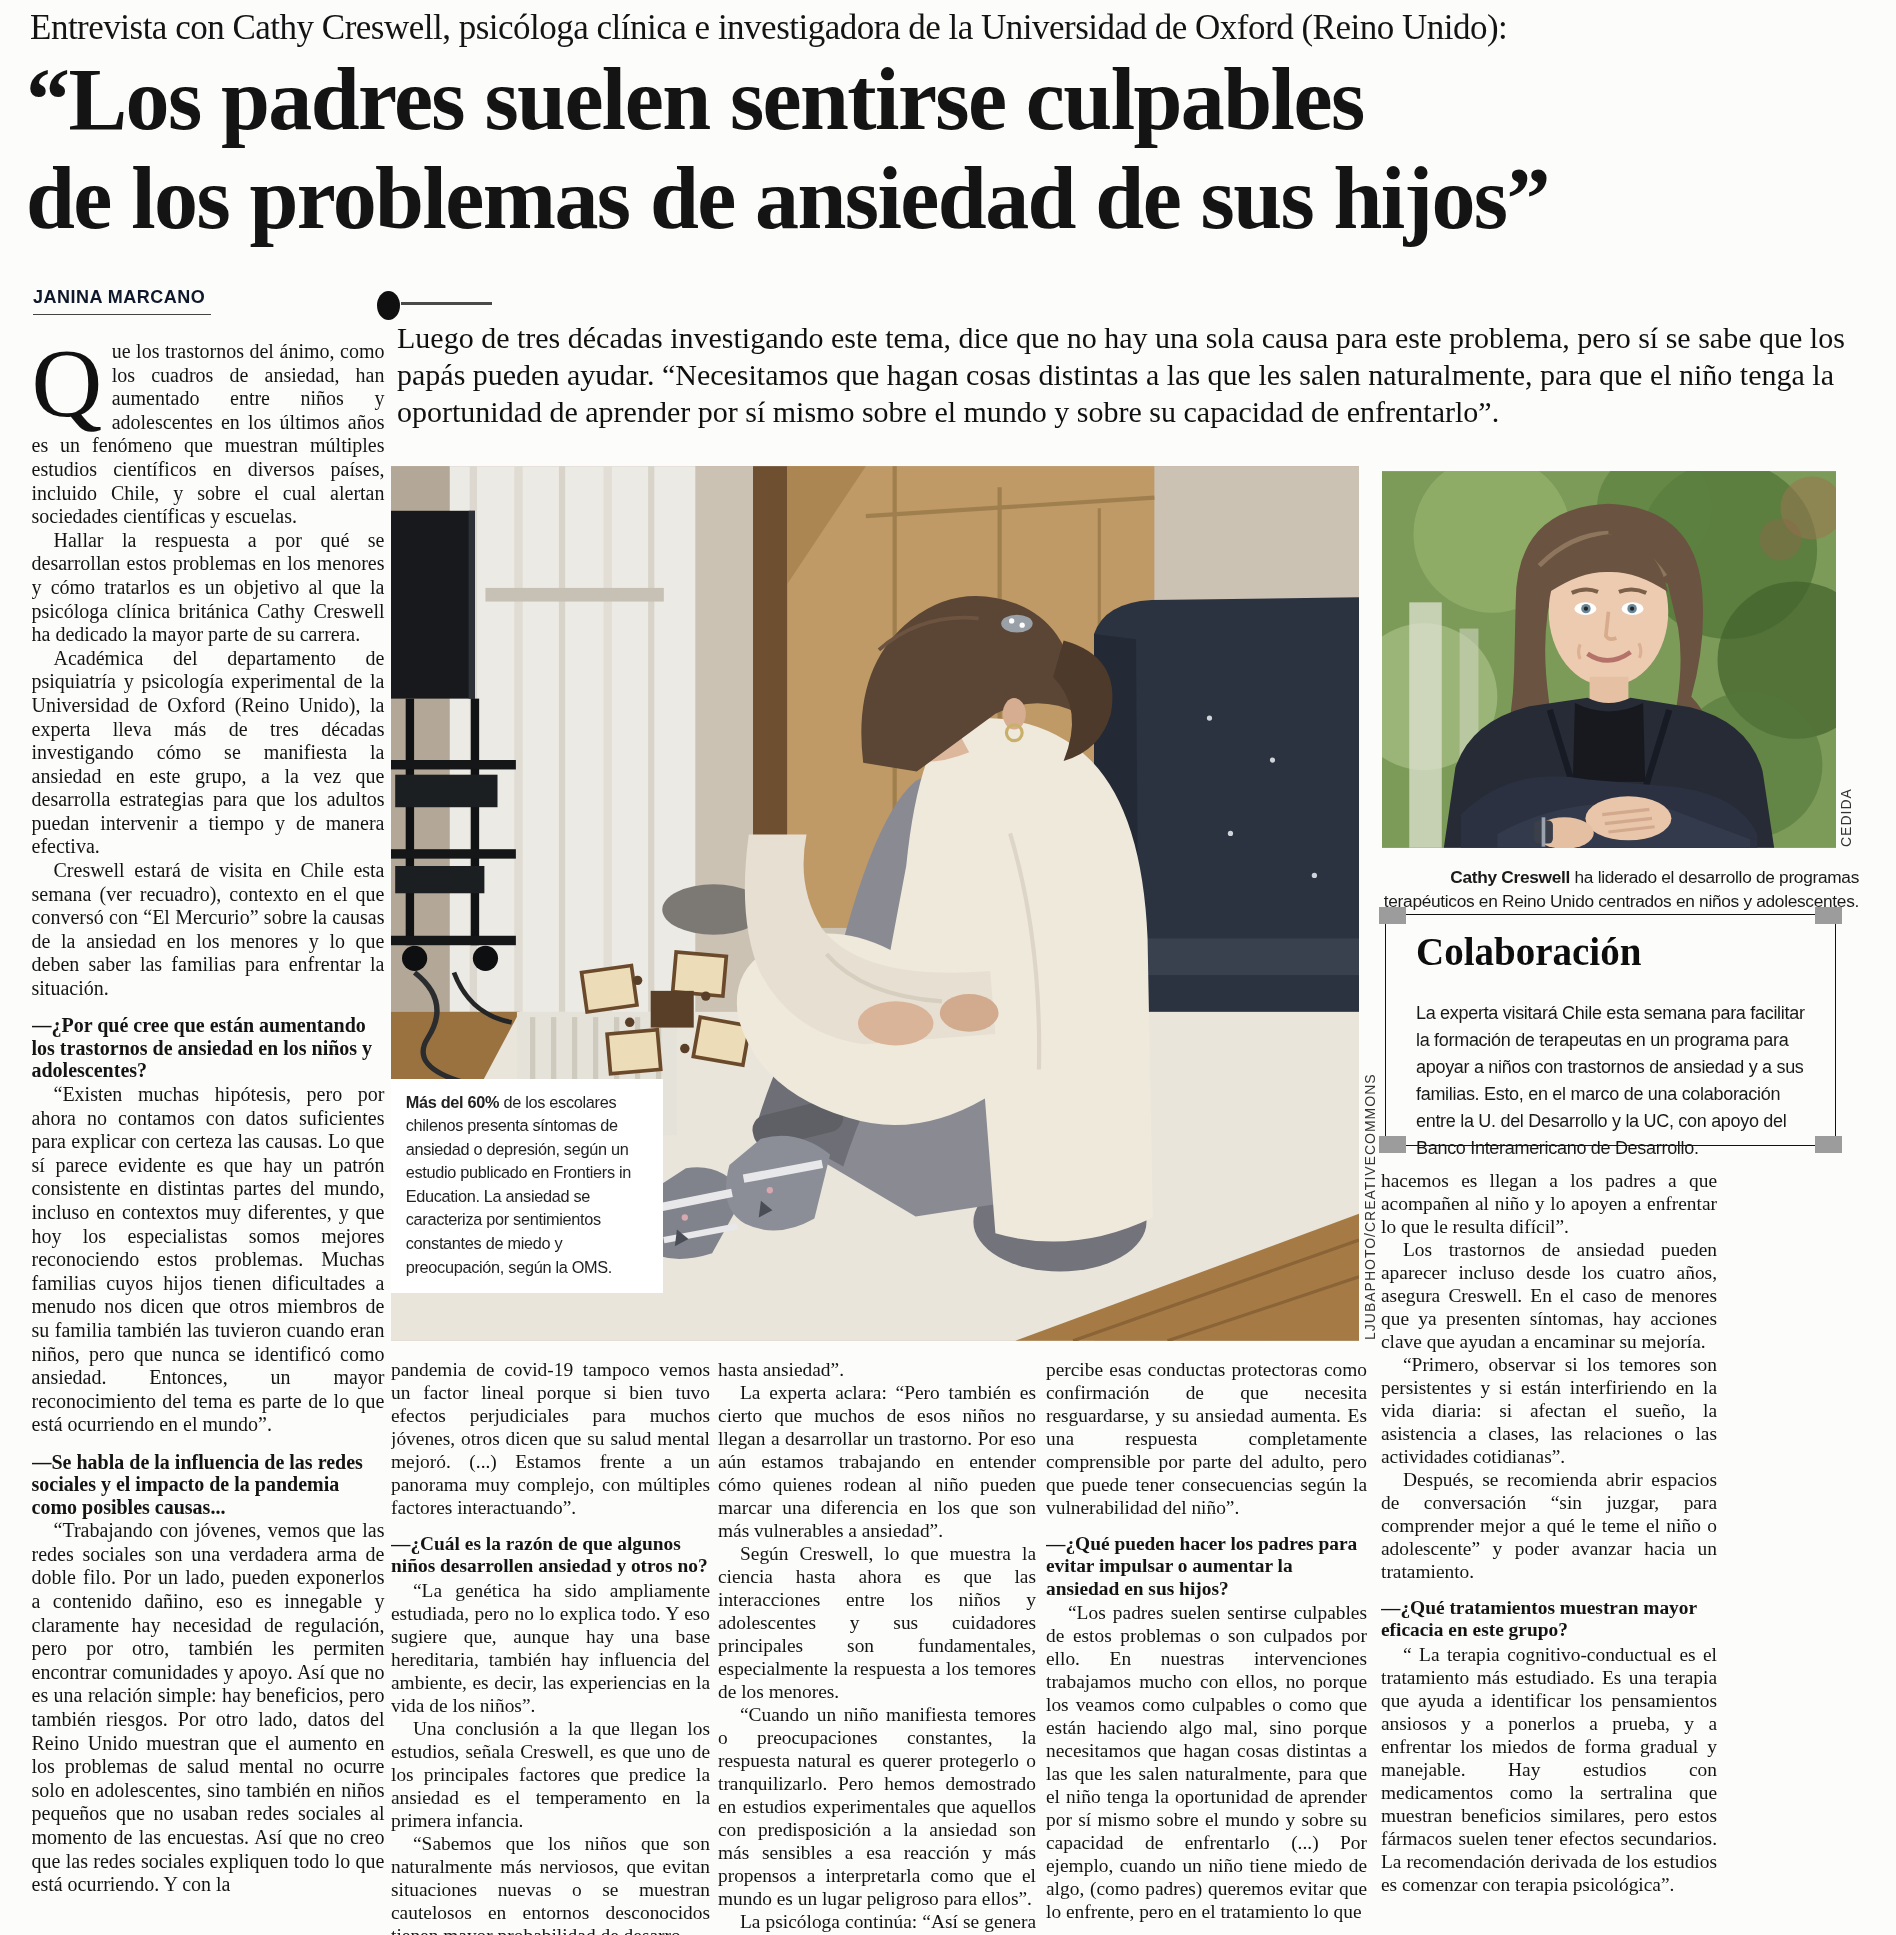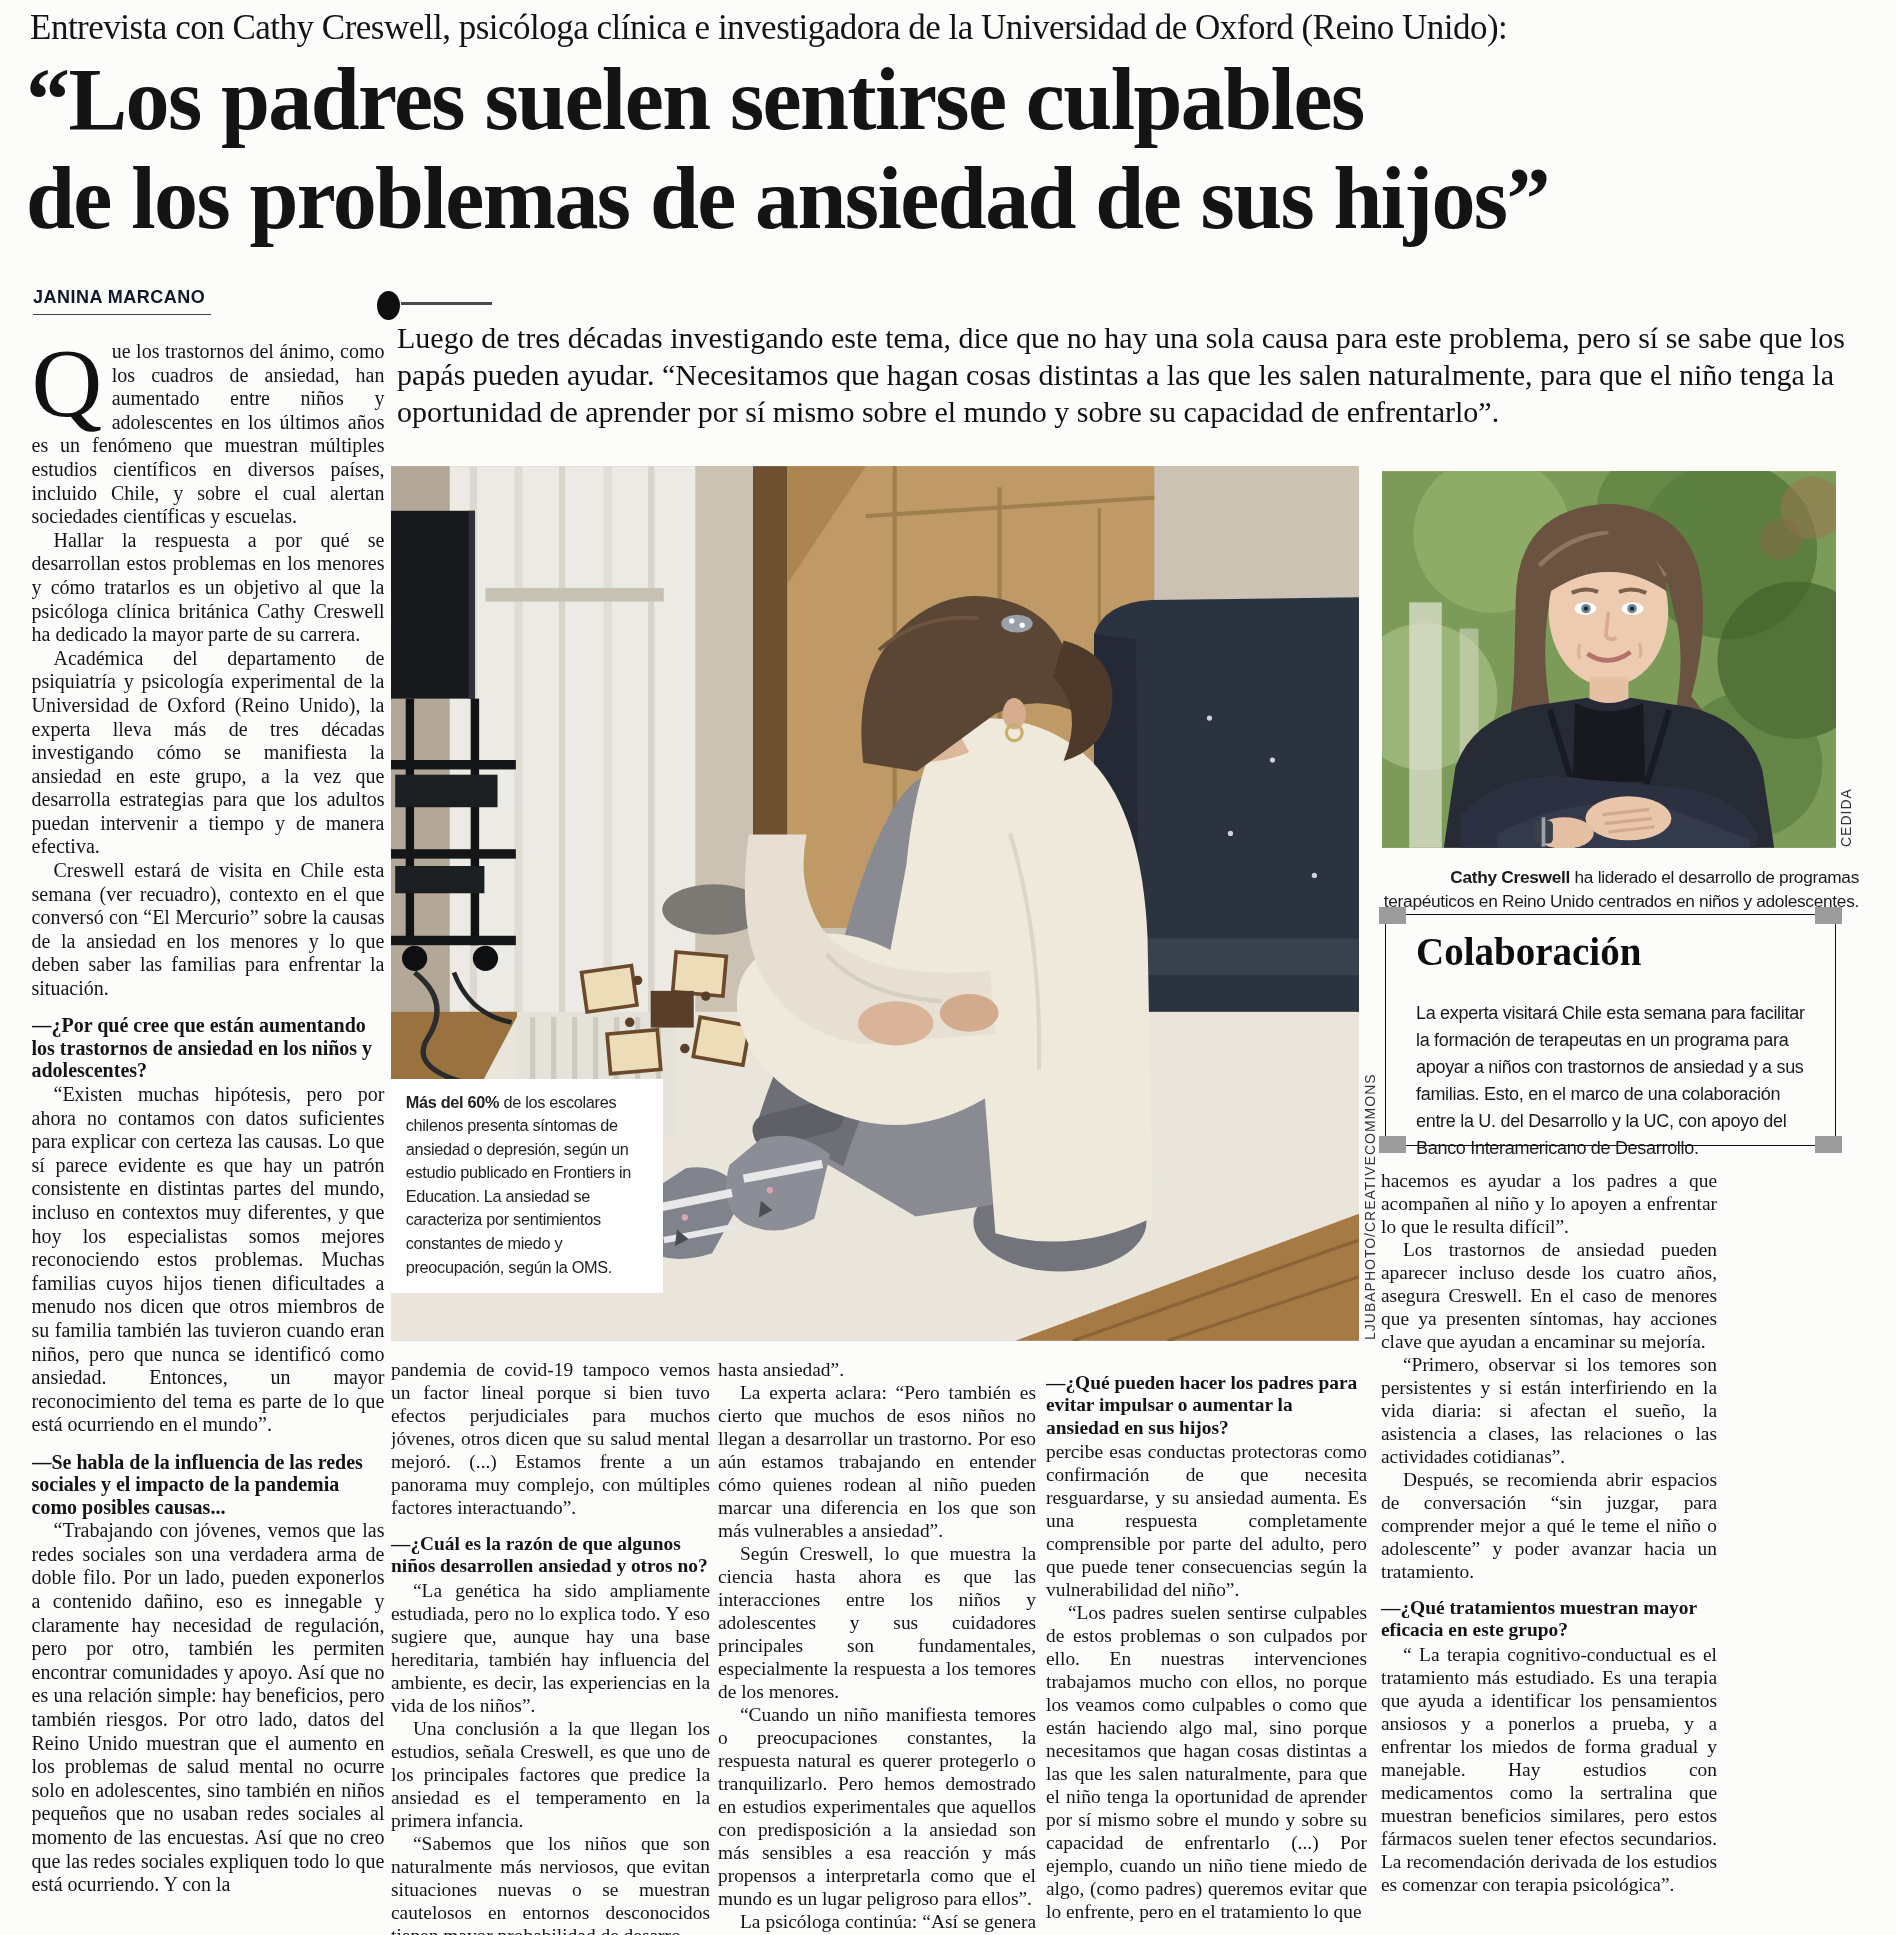--- a/index.html
+++ b/index.html
@@ -270,28 +270,28 @@
     <div>
         <p class="pp cont">hasta ansiedad”.</p>
         <p class="pp">La experta aclara: “Pero también es cierto que muchos de esos niños no llegan a desarrollar un trastorno. Por eso aún estamos trabajando en entender cómo quienes rodean al niño pueden marcar una diferencia en los que son más vulnerables a ansiedad”.</p>
         <p class="pp">Según Creswell, lo que muestra la ciencia hasta ahora es que las interacciones entre los niños y adolescentes y sus cuidadores principales son fundamentales, especialmente la respuesta a los temores de los menores.</p>
         <p class="pp">“Cuando un niño manifiesta temores o preocupaciones constantes, la respuesta natural es querer protegerlo o tranquilizarlo. Pero hemos demostrado en estudios experimentales que aquellos con predisposición a la ansiedad son más sensibles a esa reacción y más propensos a interpretarla como que el mundo es un lugar peligroso para ellos”.</p>
         <p class="pp">La psicóloga continúa: “Así se genera un ciclo vicioso en el que el niño</p>
       </div>
   </div>
   <div class="col" id="col4">
     <div>
+        <p class="pp cont">percibe esas conductas protectoras como confirmación de que necesita resguardarse, y su ansiedad aumenta. Es una respuesta completamente comprensible por parte del adulto, pero que puede tener consecuencias según la vulnerabilidad del niño”.</p>
         <p class="pp q">—¿Qué pueden hacer los padres para evitar impulsar o aumentar la ansiedad en sus hijos?</p>
-        <p class="pp cont">percibe esas conductas protectoras como confirmación de que necesita resguardarse, y su ansiedad aumenta. Es una respuesta completamente comprensible por parte del adulto, pero que puede tener consecuencias según la vulnerabilidad del niño”.</p>
         <p class="pp">“Los padres suelen sentirse culpables de estos problemas o son culpados por ello. En nuestras intervenciones trabajamos mucho con ellos, no porque los veamos como culpables o como que están haciendo algo mal, sino porque necesitamos que hagan cosas distintas a las que les salen naturalmente, para que el niño tenga la oportunidad de aprender por sí mismo sobre el mundo y sobre su capacidad de enfrentarlo (...) Por ejemplo, cuando un niño tiene miedo de algo, (como padres) queremos evitar que lo enfrente, pero en el tratamiento lo que</p>
       </div>
   </div>
   <div class="col" id="col5">
     <div>
-        <p class="pp cont">hacemos es ayudar a los padres a que acompañen al niño y lo apoyen a enfrentar lo que le resulta difícil”.</p>
+        <p class="pp cont">hacemos es llegan a los padres a que acompañen al niño y lo apoyen a enfrentar lo que le resulta difícil”.</p>
         <p class="pp">Los trastornos de ansiedad pueden aparecer incluso desde los cuatro años, asegura Creswell. En el caso de menores que ya presenten síntomas, hay acciones clave que ayudan a encaminar su mejoría.</p>
         <p class="pp">“Primero, observar si los temores son persistentes y si están interfiriendo en la vida diaria: si afectan el sueño, la asistencia a clases, las relaciones o las actividades cotidianas”.</p>
         <p class="pp">Después, se recomienda abrir espacios de conversación “sin juzgar, para comprender mejor a qué le teme el niño o adolescente” y poder avanzar hacia un tratamiento.</p>
         <p class="pp q">—¿Qué tratamientos muestran mayor eficacia en este grupo?</p>
         <p class="pp">“ La terapia cognitivo-conductual es el tratamiento más estudiado. Es una terapia que ayuda a identificar los pensamientos ansiosos y a ponerlos a prueba, y a enfrentar los miedos de forma gradual y manejable. Hay estudios con medicamentos como la sertralina que muestran beneficios similares, pero estos fármacos suelen tener efectos secundarios. La recomendación derivada de los estudios es comenzar con terapia psicológica”.</p>
       </div>
   </div>
 
 </div>
 

